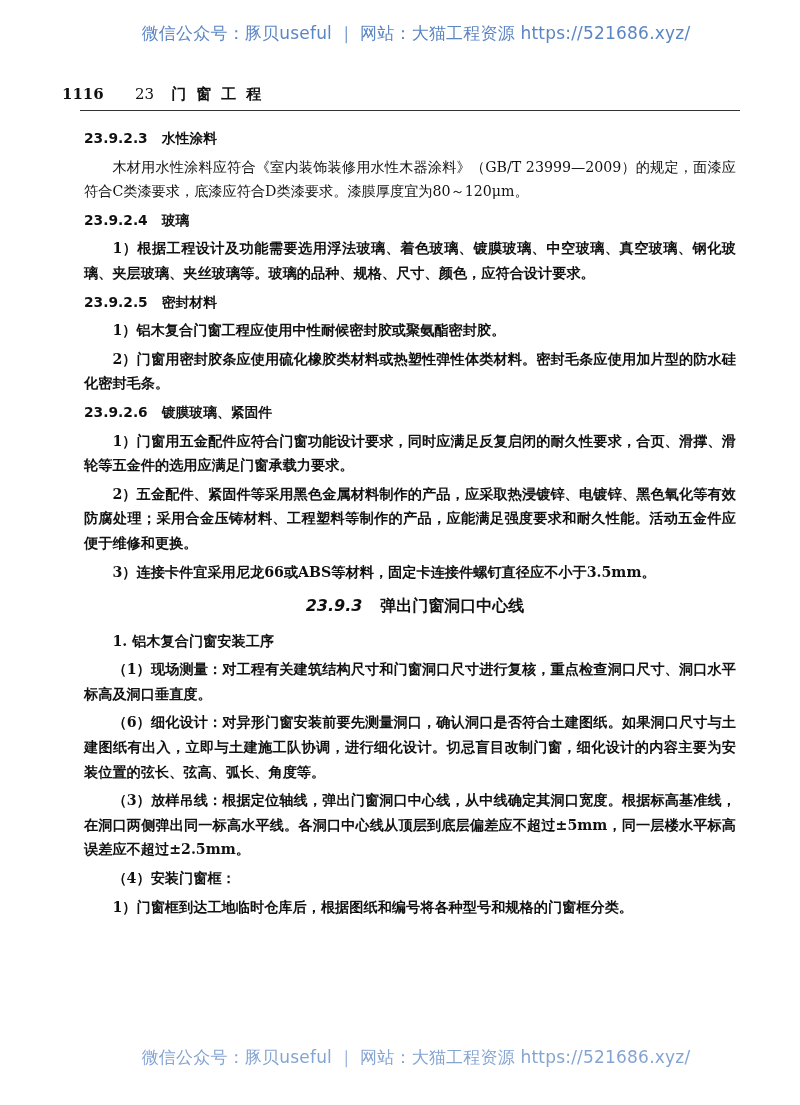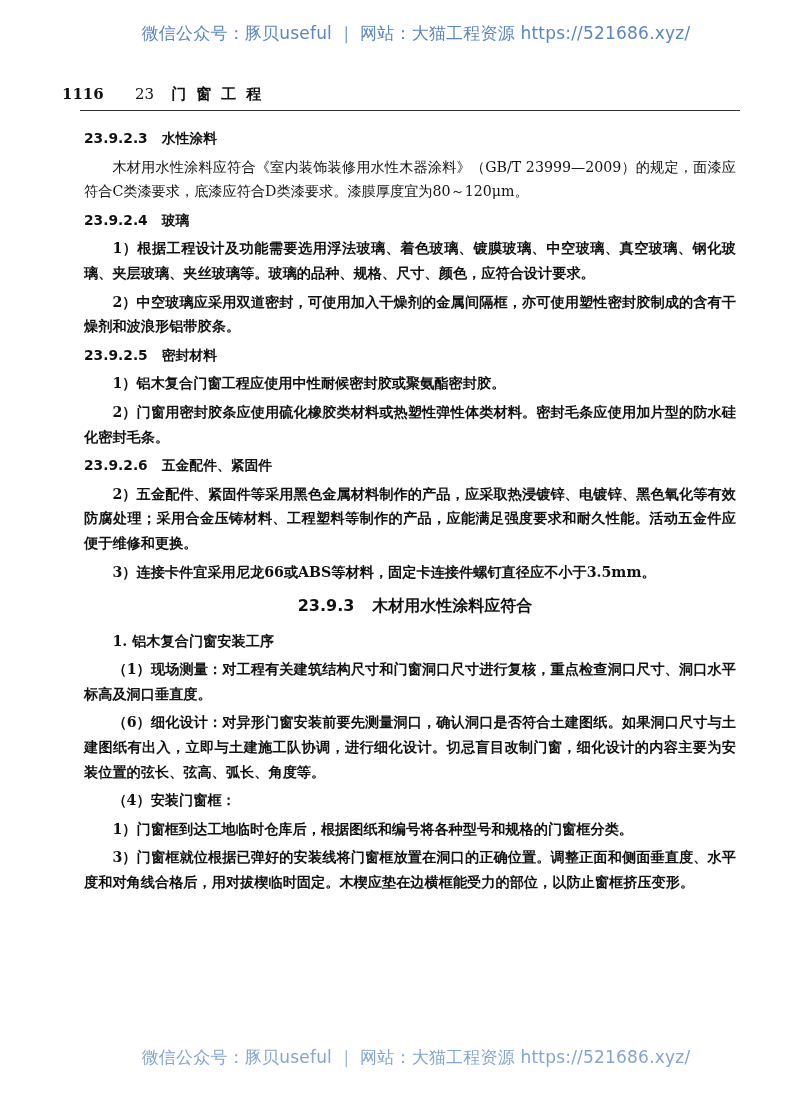--- a/index.html
+++ b/index.html
@@ -32,21 +32,21 @@
     }
     .content p { margin: 4px; text-align: justify; }
     .content .indent { text-indent: 2em; }
     .sec-head { font-weight: bold; font-family: "DejaVu Sans", "Liberation Sans", sans-serif; font-size: 13.8px; }
     .sec-head .num { margin-right: 14px; }
     .big-head {
       text-align: center !important; font-weight: bold;
       font-family: "DejaVu Sans", "Liberation Sans", sans-serif;
       font-size: 16px; margin: 10px 0 10px 0 !important; padding-left: 10px;
     }
-    .big-head .num { margin-right: 18px; }
+    .big-head .num { margin-right: 18px; font-style: italic; }
     .bold-para { font-weight: bold; }
   </style>
 </head>
 <body>
 
 <div class="watermark wm-top">微信公众号：豚贝useful ｜ 网站：大猫工程资源 https://521686.xyz/</div>
 
 <div class="running-head">
   <span class="page-num">1116</span>
   <span class="chapter-num">23</span>
@@ -58,38 +58,38 @@
 
   <p class="sec-head">
     <span class="num">23.9.2.3</span><span>水性涂料</span>
   </p>
   <p class="indent">木材用水性涂料应符合《室内装饰装修用水性木器涂料》（GB/T 23999—2009）的规定，面漆应符合C类漆要求，底漆应符合D类漆要求。漆膜厚度宜为80～120μm。</p>
 
   <p class="sec-head">
     <span class="num">23.9.2.4</span><span>玻璃</span>
   </p>
   <p class="indent bold-para">1）根据工程设计及功能需要选用浮法玻璃、着色玻璃、镀膜玻璃、中空玻璃、真空玻璃、钢化玻璃、夹层玻璃、夹丝玻璃等。玻璃的品种、规格、尺寸、颜色，应符合设计要求。</p>
-  <p class="indent bold-para">2）中空玻璃应采用双道密封，可使用加入干燥剂的金属间隔框，亦可使用塑性密封胶制成的含有干燥剂和波浪形铝带胶条。</p>
 
   <p class="sec-head">
     <span class="num">23.9.2.5</span><span>密封材料</span>
   </p>
   <p class="indent bold-para">1）铝木复合门窗工程应使用中性耐候密封胶或聚氨酯密封胶。</p>
   <p class="indent bold-para">2）门窗用密封胶条应使用硫化橡胶类材料或热塑性弹性体类材料。密封毛条应使用加片型的防水硅化密封毛条。</p>
 
   <p class="sec-head">
-    <span class="num">23.9.2.6</span><span>五金配件、紧固件</span>
+    <span class="num">23.9.2.6</span><span>镀膜玻璃、紧固件</span>
   </p>
+  <p class="indent bold-para">1）门窗用五金配件应符合门窗功能设计要求，同时应满足反复启闭的耐久性要求，合页、滑撑、滑轮等五金件的选用应满足门窗承载力要求。</p>
   <p class="indent bold-para">2）五金配件、紧固件等采用黑色金属材料制作的产品，应采取热浸镀锌、电镀锌、黑色氧化等有效防腐处理；采用合金压铸材料、工程塑料等制作的产品，应能满足强度要求和耐久性能。活动五金件应便于维修和更换。</p>
   <p class="indent bold-para">3）连接卡件宜采用尼龙66或ABS等材料，固定卡连接件螺钉直径应不小于3.5mm。</p>
 
   <p class="big-head">
-    <span class="num">23.9.3</span><span>木材用水性涂料应符合</span>
+    <span class="num">23.9.3</span><span>弹出门窗洞口中心线</span>
   </p>
   <p class="indent bold-para">1. 铝木复合门窗安装工序</p>
   <p class="indent bold-para">（1）现场测量：对工程有关建筑结构尺寸和门窗洞口尺寸进行复核，重点检查洞口尺寸、洞口水平标高及洞口垂直度。</p>
   <p class="indent bold-para">（6）细化设计：对异形门窗安装前要先测量洞口，确认洞口是否符合土建图纸。如果洞口尺寸与土建图纸有出入，立即与土建施工队协调，进行细化设计。切忌盲目改制门窗，细化设计的内容主要为安装位置的弦长、弦高、弧长、角度等。</p>
+  <p class="indent bold-para">（3）放样吊线：根据定位轴线，弹出门窗洞口中心线，从中线确定其洞口宽度。根据标高基准线，在洞口两侧弹出同一标高水平线。各洞口中心线从顶层到底层偏差应不超过±5mm，同一层楼水平标高误差应不超过±2.5mm。</p>
   <p class="indent bold-para">（4）安装门窗框：</p>
   <p class="indent bold-para">1）门窗框到达工地临时仓库后，根据图纸和编号将各种型号和规格的门窗框分类。</p>
-  <p class="indent bold-para">3）门窗框就位根据已弹好的安装线将门窗框放置在洞口的正确位置。调整正面和侧面垂直度、水平度和对角线合格后，用对拔楔临时固定。木楔应垫在边横框能受力的部位，以防止窗框挤压变形。</p>
 </div>
 
 <div class="watermark wm-bottom">微信公众号：豚贝useful ｜ 网站：大猫工程资源 https://521686.xyz/</div>
 
 </body></html>

